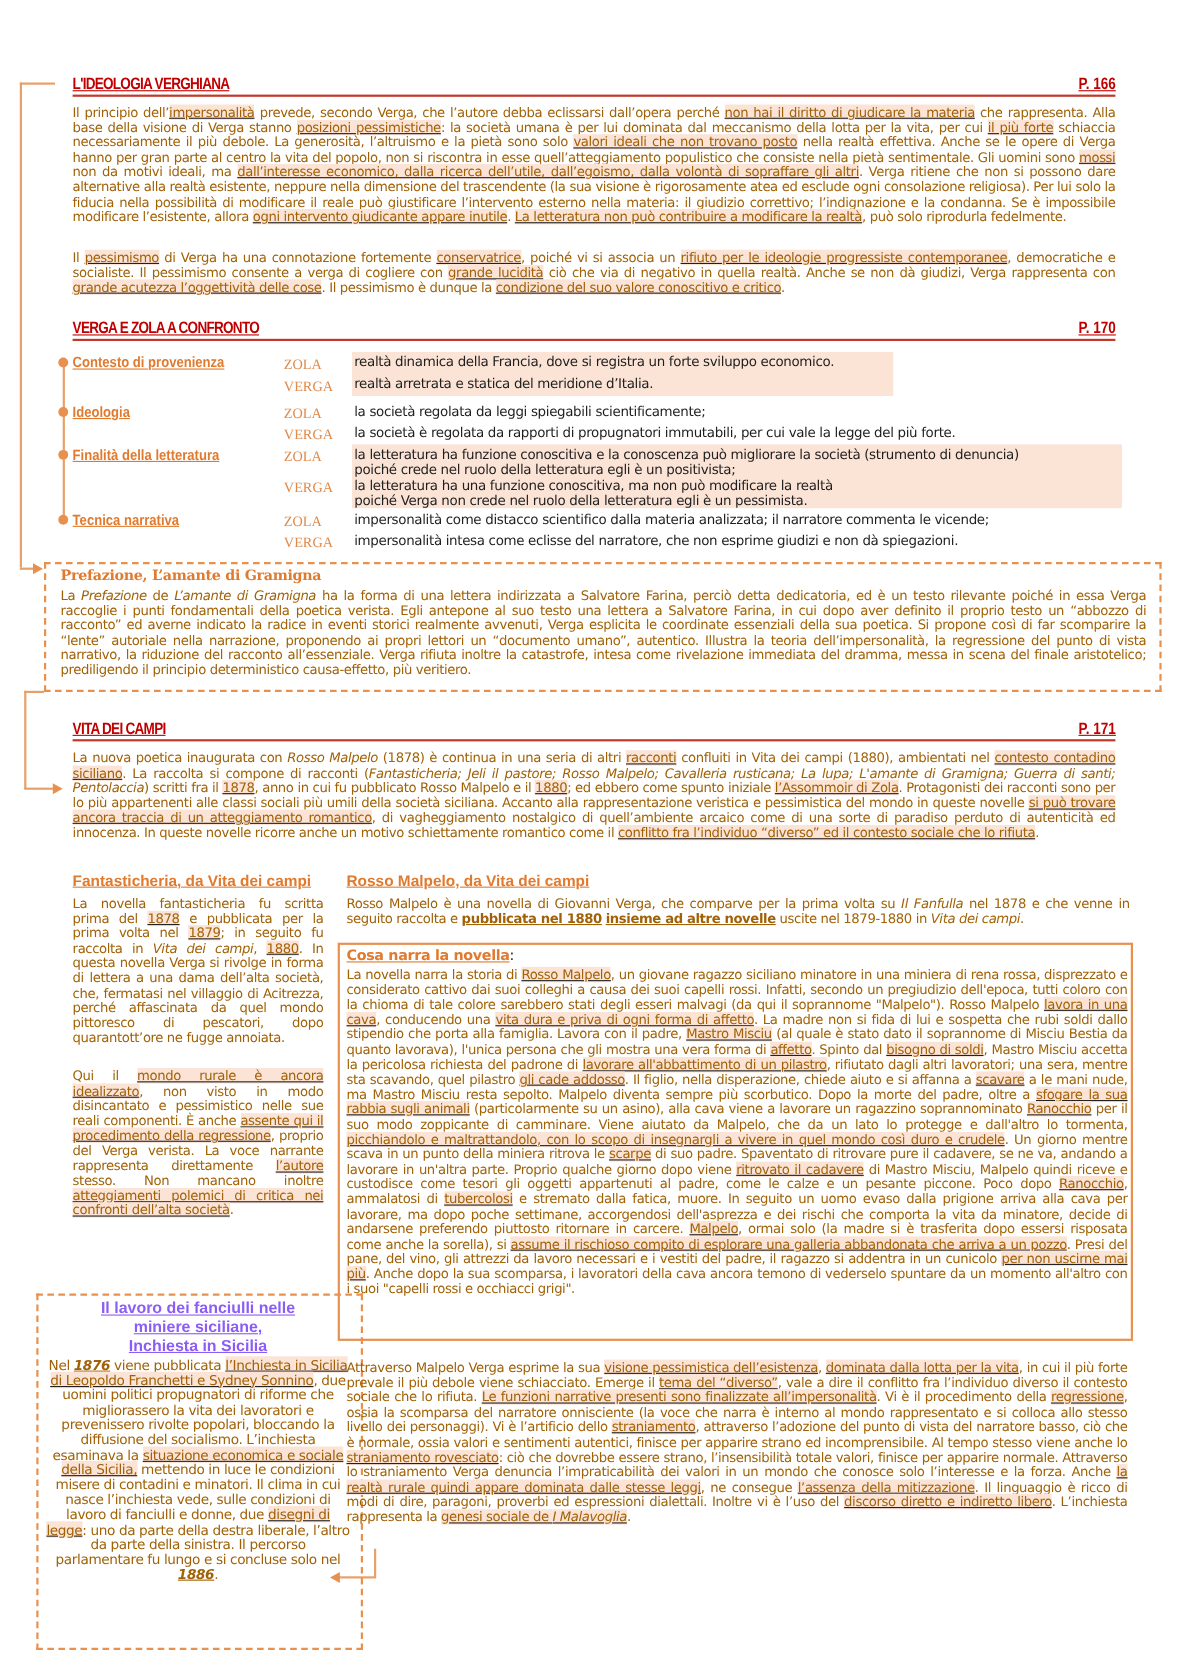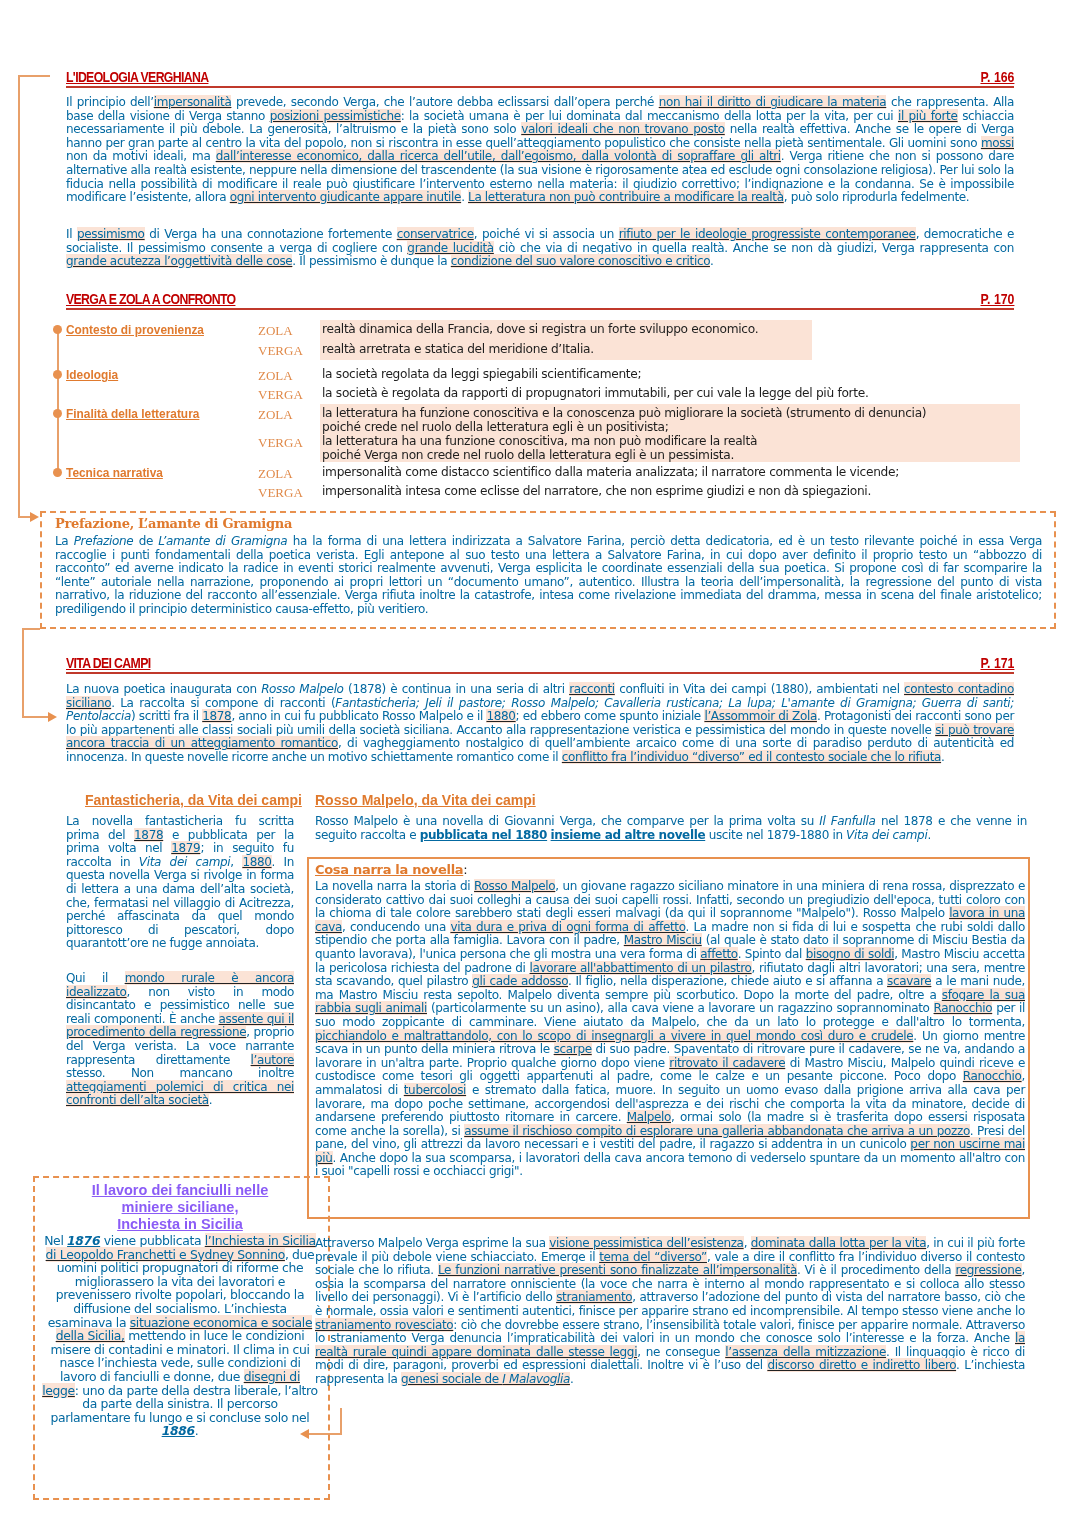--- a/index.html
+++ b/index.html
@@ -1,19 +1,19 @@
 <!DOCTYPE html>
 <html><head>
 <meta charset="utf-8">
 <style>
   html, body { margin:0; padding:0; background:#ffffff; }
   body { width:1080px; height:1527px; position:relative; overflow:hidden;
          font-family:"Liberation Sans", sans-serif; color:#222; }
   .abs { position:absolute; }
-  .txt { font-family:"DejaVu Sans", sans-serif; font-size:12px; line-height:13.6px; color:#0369a1; text-align:justify; letter-spacing:-0.35px; }
+  .txt { font-family:"DejaVu Sans", sans-serif; font-size:12px; line-height:13.6px; color:#a16207; text-align:justify; letter-spacing:-0.35px; }
   .hl { background:#fbe3d6; text-decoration:underline; text-decoration-color:#222; text-underline-offset:1px; }
   .ul { text-decoration:underline; text-underline-offset:1px;font-weight:bold; }
   .sec-head { position:absolute; left:66px; right:66px; height:22px; border-bottom:2px solid #c0392b; }
   .sec-title { position:absolute; left:0; bottom:1px; font-family:"Liberation Sans", sans-serif; font-weight:bold; font-size:15px; color:#c00000; text-decoration:underline; letter-spacing:-0.8px; transform:scaleX(0.82); transform-origin:left bottom; }
   .sec-page { position:absolute; right:0; bottom:1px; font-family:"Liberation Sans", sans-serif; font-weight:bold; font-size:15px; color:#c00000; text-decoration:underline; transform:scaleX(0.82); transform-origin:right bottom; }
   .topic { font-family:"Liberation Sans", sans-serif; font-weight:bold; font-size:13.5px; color:#e07a2e; text-decoration:underline; transform:scaleX(0.88); transform-origin:left; white-space:nowrap; }
   .who { font-family:"Liberation Serif", serif; font-size:13px; color:#e08a4a; }
   .cmp { font-family:"DejaVu Sans", sans-serif; font-size:12.2px; color:#1e1e1e; letter-spacing:-0.3px; line-height:14px; }
   .dot { position:absolute; width:9px; height:9px; border-radius:50%; background:#e8914f; }
   .vline { position:absolute; background:#e8a06a; }
@@ -88,21 +88,21 @@
 <div class="dash-box" style="left:40px; top:511px; width:1012px; height:114px;"></div>
 <div class="abs" style="left:55px; top:516px; font-family:'DejaVu Serif', serif; font-weight:bold; font-size:13px; color:#e07a2e; letter-spacing:-0.3px;">Prefazione, L’amante di Gramigna</div>
 <div class="abs txt" style="left:55px; top:535px; width:987px;"><span>La </span><span style="font-style: italic;">Prefazione</span><span> de </span><span style="font-style: italic;">L’amante di Gramigna</span><span> ha la forma di una lettera indirizzata a Salvatore Farina, perciò detta dedicatoria, ed è un testo rilevante poiché in essa Verga raccoglie i punti fondamentali della poetica verista. Egli antepone al suo testo una lettera a Salvatore Farina, in cui dopo aver definito il proprio testo un “abbozzo di racconto” ed averne indicato la radice in eventi storici realmente avvenuti, Verga esplicita le coordinate essenziali della sua poetica. Si propone così di far scomparire la “lente” autoriale nella narrazione, proponendo ai propri lettori un “documento umano”, autentico. Illustra la teoria dell’impersonalità, la regressione del punto di vista narrativo, la riduzione del racconto all’essenziale. Verga rifiuta inoltre la catastrofe, intesa come rivelazione immediata del dramma, messa in scena del finale aristotelico; prediligendo il principio deterministico causa-effetto, più veritiero.</span></div>
 
 <div class="sec-head" style="top:650px;">
   <span class="sec-title">VITA DEI CAMPI</span>
   <span class="sec-page">P. 171</span>
 </div>
 <div class="abs txt" style="left:66px; top:683px; width:948px;"><span>La nuova poetica inaugurata con </span><span style="font-style: italic;">Rosso Malpelo</span><span> (1878) è continua in una seria di altri </span><span class="hl">racconti</span><span> confluiti in Vita dei campi (1880), ambientati nel </span><span class="hl">contesto contadino siciliano</span><span>. La raccolta si compone di racconti (</span><span style="font-style: italic;">Fantasticheria; Jeli il pastore; Rosso Malpelo; Cavalleria rusticana; La lupa; L'amante di Gramigna; Guerra di santi; Pentolaccia</span><span>) scritti fra il </span><span class="hl">1878</span><span>, anno in cui fu pubblicato Rosso Malpelo e il </span><span class="hl">1880</span><span>; ed ebbero come spunto iniziale </span><span class="hl">l’Assommoir di Zola</span><span>. Protagonisti dei racconti sono per lo più appartenenti alle classi sociali più umili della società siciliana. Accanto alla rappresentazione veristica e pessimistica del mondo in queste novelle </span><span class="hl">si può trovare ancora traccia di un atteggiamento romantico</span><span>, di vagheggiamento nostalgico di quell’ambiente arcaico come di una sorte di paradiso perduto di autenticità ed innocenza. In queste novelle ricorre anche un motivo schiettamente romantico come il </span><span class="hl">conflitto fra l’individuo “diverso” ed il contesto sociale che lo rifiuta</span><span>.</span></div>
 
-<div class="abs sub-title" style="left:66px; top:792px;margin-left:19px;">Fantasticheria, da Vita dei campi</div>
+<div class="abs sub-title" style="left:66px; top:792px;">Fantasticheria, da Vita dei campi</div>
 <div class="abs txt" style="left:66px; top:815px; width:228px;"><span>La novella fantasticheria fu scritta prima del </span><span class="hl">1878</span><span> e pubblicata per la prima volta nel </span><span class="hl">1879</span><span>; in seguito fu raccolta in </span><span style="font-style: italic;">Vita dei campi</span><span>, </span><span class="hl">1880</span><span>. In questa novella Verga si rivolge in forma di lettera a una dama dell’alta società, che, fermatasi nel villaggio di Acitrezza, perché affascinata da quel mondo pittoresco di pescatori, dopo quarantott’ore ne fugge annoiata.</span></div>
 <div class="abs txt" style="left:66px; top:972px; width:228px;"><span>Qui il </span><span class="hl">mondo rurale è ancora idealizzato</span><span>, non visto in modo disincantato e pessimistico nelle sue reali componenti. È anche </span><span class="hl">assente qui il procedimento della regressione</span><span>, proprio del Verga verista. La voce narrante rappresenta direttamente </span><span class="hl">l’autore</span><span> stesso. Non mancano inoltre </span><span class="hl">atteggiamenti polemici di critica nei confronti dell’alta società</span><span>.</span></div>
 
 <div class="dash-box" style="left:33px; top:1176px; width:293px; height:320px;"></div>
 <div class="abs" style="left:40px; top:1182px; width:280px; text-align:center; font-family:'Liberation Sans', sans-serif; font-weight:bold; font-size:14.5px; line-height:17px; color:#8b5cf6;">
   <div class="ul">Il lavoro dei fanciulli nelle</div>
   <div class="ul">miniere siciliane,</div>
   <div class="ul">Inchiesta in Sicilia</div>
 </div>
 <div class="abs txt" style="left:42px; top:1234px; width:276px; text-align:center; font-size:12.4px;"><span>Nel </span><span class="ul" style="font-style: italic;">1876</span><span> viene pubblicata </span><span class="hl">l’Inchiesta in Sicilia di Leopoldo Franchetti e Sydney Sonnino</span><span>, due uomini politici propugnatori di riforme che migliorassero la vita dei lavoratori e prevenissero rivolte popolari, bloccando la diffusione del socialismo. L’inchiesta esaminava la </span><span class="hl">situazione economica e sociale della Sicilia,</span><span> mettendo in luce le condizioni misere di contadini e minatori. Il clima in cui nasce l’inchiesta vede, sulle condizioni di lavoro di fanciulli e donne, due </span><span class="hl">disegni di legge</span><span>: uno da parte della destra liberale, l’altro da parte della sinistra. Il percorso parlamentare fu lungo e si concluse solo nel </span><span class="ul" style="font-style: italic;">1886</span><span>.</span></div>

